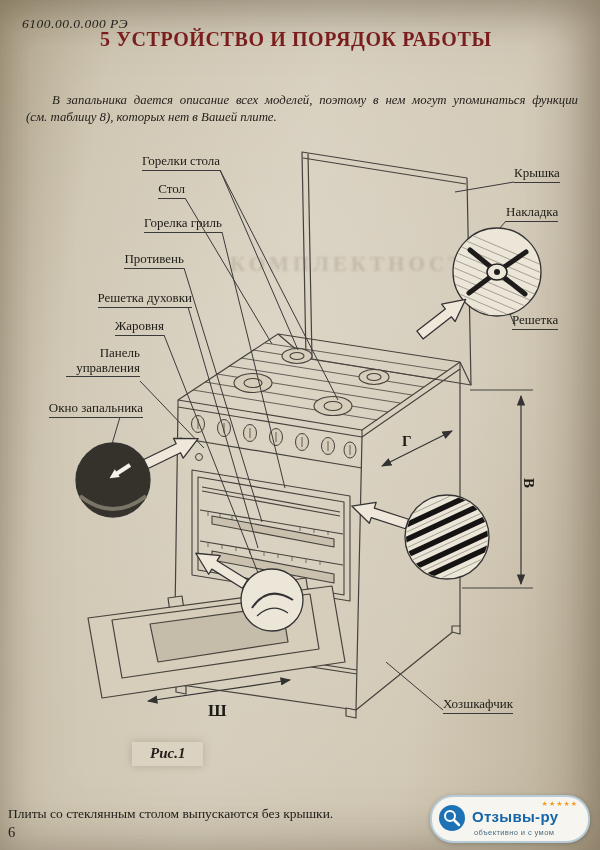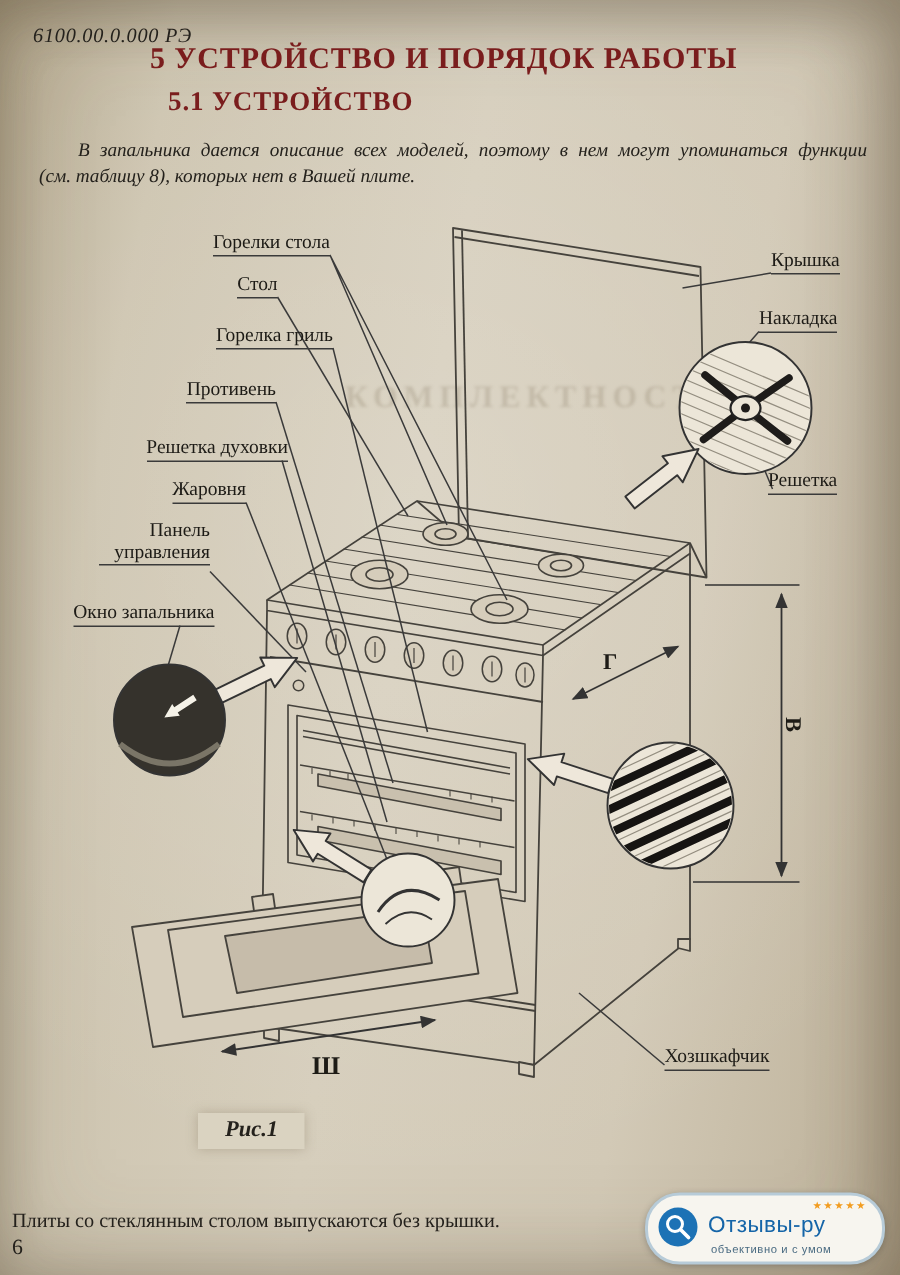--- a/index.html
+++ b/index.html
@@ -23,32 +23,31 @@
   .lbl{position:absolute;font-size:13px;white-space:nowrap;border-bottom:1px solid #3a3a3a;padding-bottom:1px;color:#1d1b16;}
   .lbl.wrap{white-space:normal;text-align:right;line-height:15px;}
   .ghost{left:230px;top:252px;font-size:21px;font-weight:bold;letter-spacing:4px;color:rgba(110,95,70,0.20);filter:blur(1.1px);}
   .fig-cap{left:96px;top:742px;background:#dad3c1;padding:3px 18px 4px 18px;font-size:15px;font-weight:bold;font-style:italic;box-shadow:0 0 8px rgba(120,105,80,.35);margin-left:36px;}
   .footnote{left:8px;top:806px;font-size:13.5px;}
   .pagenum{left:8px;top:824px;font-size:14.5px;}
   .diagram-svg{left:0;top:0;}
   
   .badge{right:10px;bottom:7px;width:156px;height:44px;background:#f7f5ef;border:2px solid #b7cbd8;border-radius:23px;box-shadow:0 1px 4px rgba(60,60,60,.35);font-family:"Liberation Sans",sans-serif;}
   .badge .bicon{position:absolute;left:6px;top:7px;width:28px;height:28px;}
-  .badge .btitle{position:absolute;left:40px;top:11px;font-size:15px;font-weight:normal;color:#1565a8;letter-spacing:.3px;}
+  .badge .btitle{position:absolute;left:40px;top:11px;font-size:15px;font-weight:bold;color:#1565a8;letter-spacing:.3px;}
   .badge .bstars{position:absolute;right:10px;top:3px;font-size:7px;color:#f29c1f;letter-spacing:1px;}
   .badge .btag{position:absolute;left:42px;bottom:4px;font-size:7.5px;color:#4a6b82;letter-spacing:.4px;text-align:right;}
 </style>
 </head>
 <body>
 
 <div class="page">
 
   <div class="abs doc-code">6100.00.0.000 РЭ</div>
   <div class="abs h1">5 УСТРОЙСТВО И ПОРЯДОК РАБОТЫ</div>
-  <div class="abs h2">5.1 УСТРОЙСТВО</div>
 
   <div class="abs intro">
     <div class="l1">В запальника дается описание всех моделей, поэтому в нем могут упоминаться  функции</div>
     <div class="l2">(см. таблицу 8), которых нет в Вашей плите.</div>
   </div>
 
   <div class="abs ghost">КОМПЛЕКТНОСТЬ</div>
 
   <svg class="abs diagram-svg" width="600" height="850" viewBox="0 0 600 850">
     <defs>

